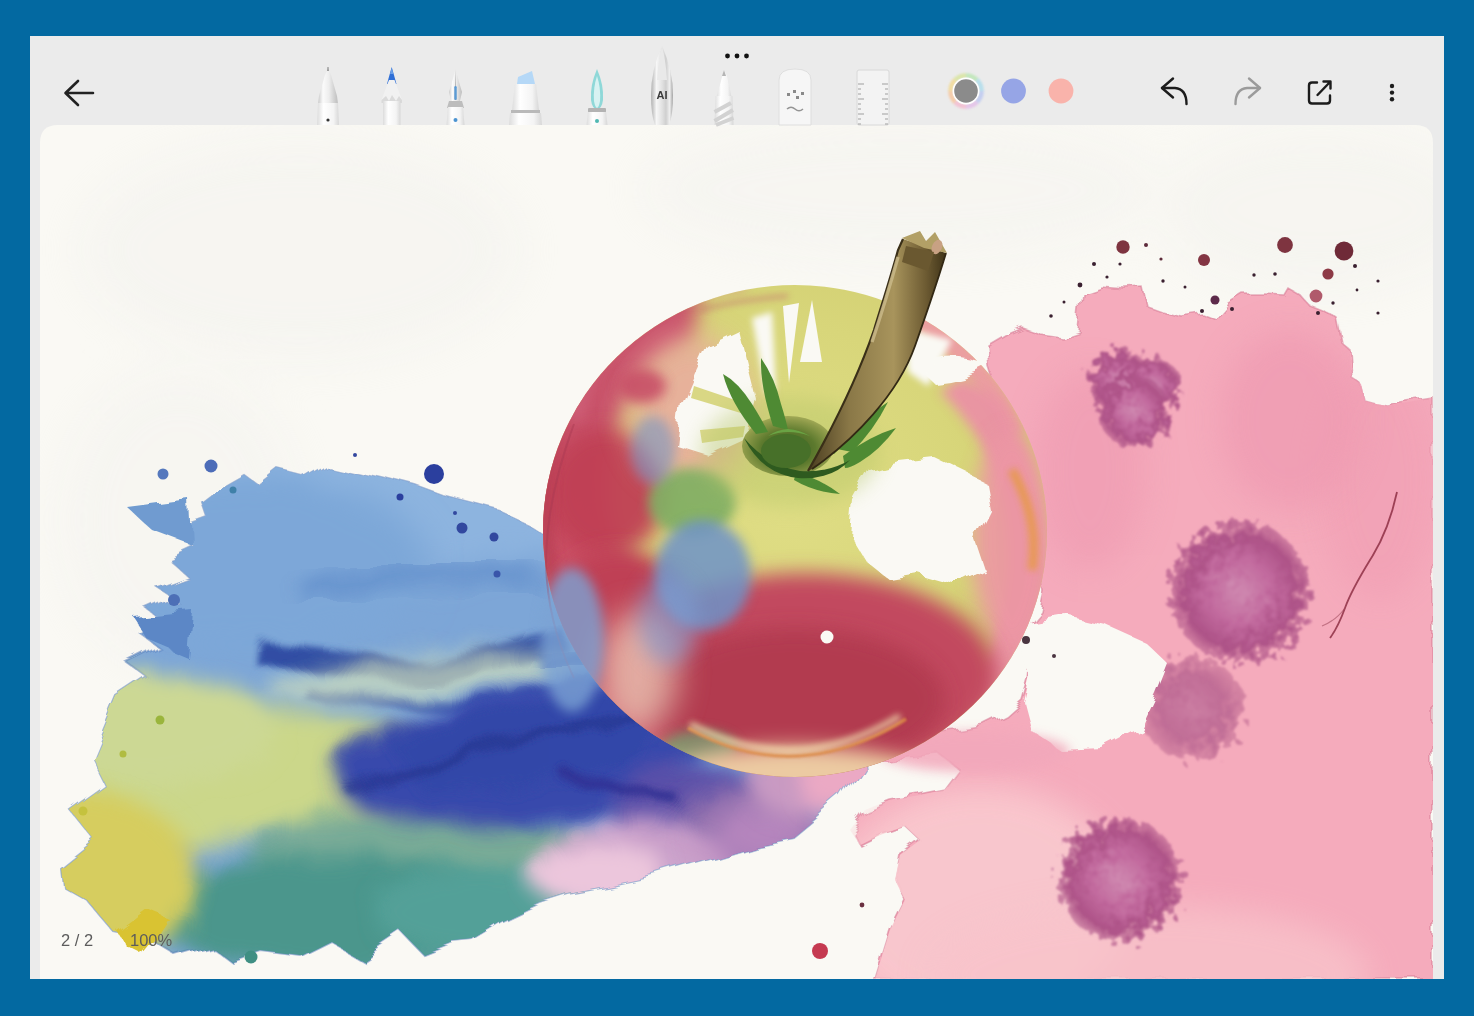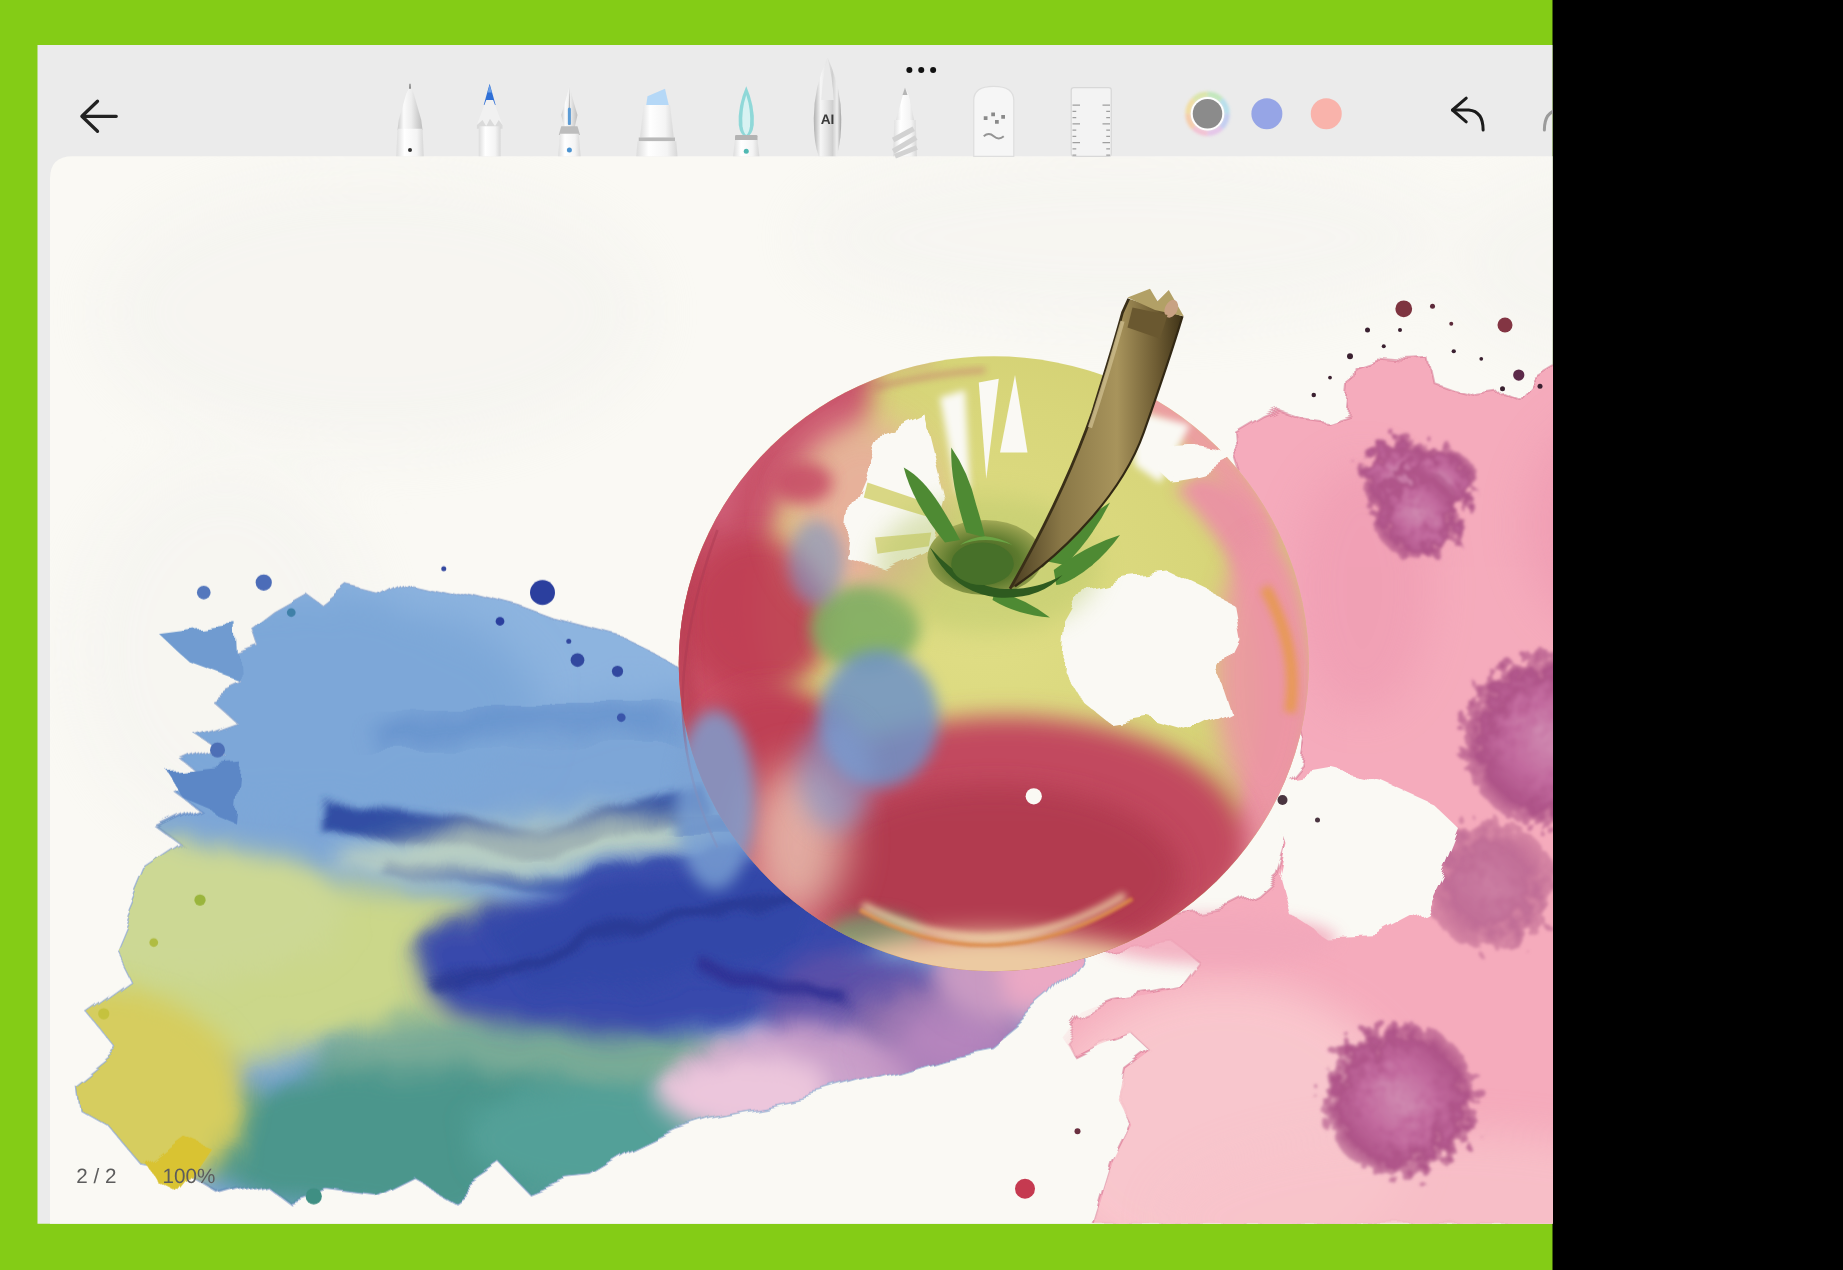--- a/index.html
+++ b/index.html
@@ -1,16 +1,16 @@
 <!DOCTYPE html>
 <html><head>
 <meta charset="utf-8">
 <style>
   html,body{margin:0;padding:0;background:#000;}
-  #stage{position:relative;width:1242px;height:1016px;background:#84cc16;overflow:hidden;font-family:"Liberation Sans",sans-serif;}
+  #stage{position:relative;width:1474px;height:1016px;background:#0369a1;overflow:hidden;font-family:"Liberation Sans",sans-serif;}
   #app{position:absolute;left:30px;top:36px;width:1414px;height:943px;background:#ebebeb;}
   svg{position:absolute;left:0;top:0;}
 </style>
 </head>
 <body>
 <div id="stage">
   <div id="app"></div>
   <svg id="main" width="1474" height="1016" viewBox="0 0 1474 1016">
     <defs>
       <clipPath id="canvasClip">

